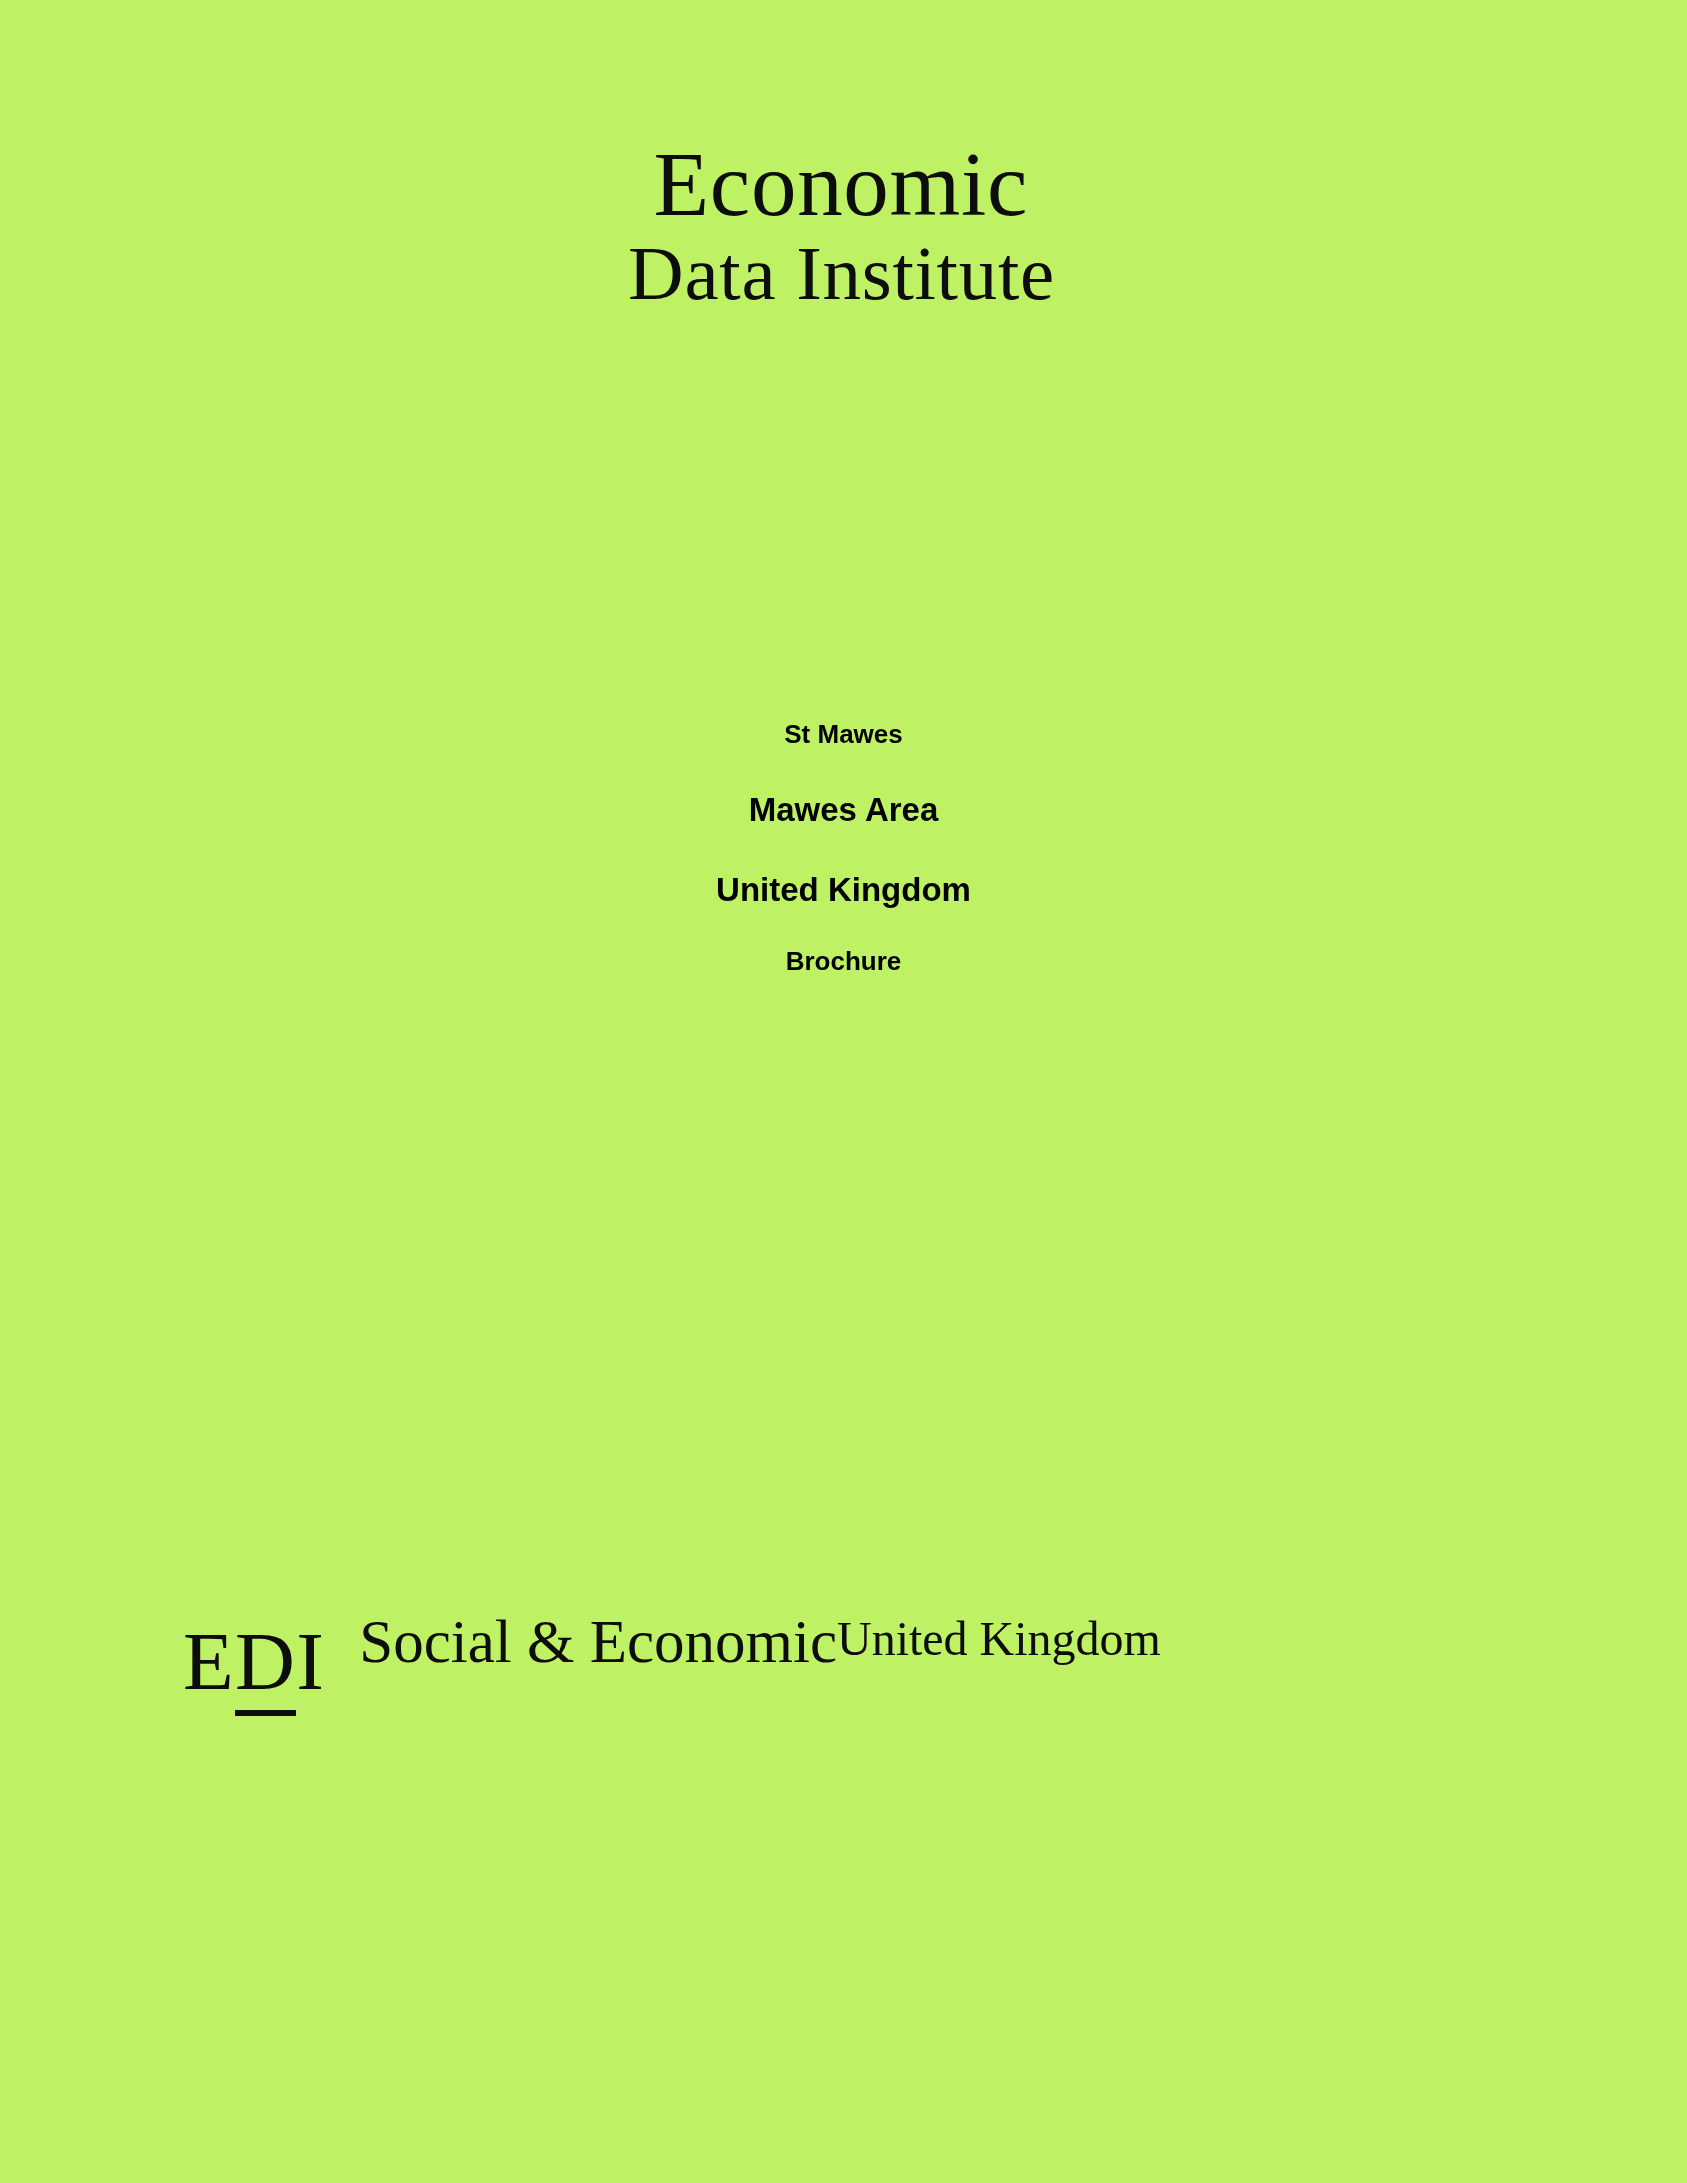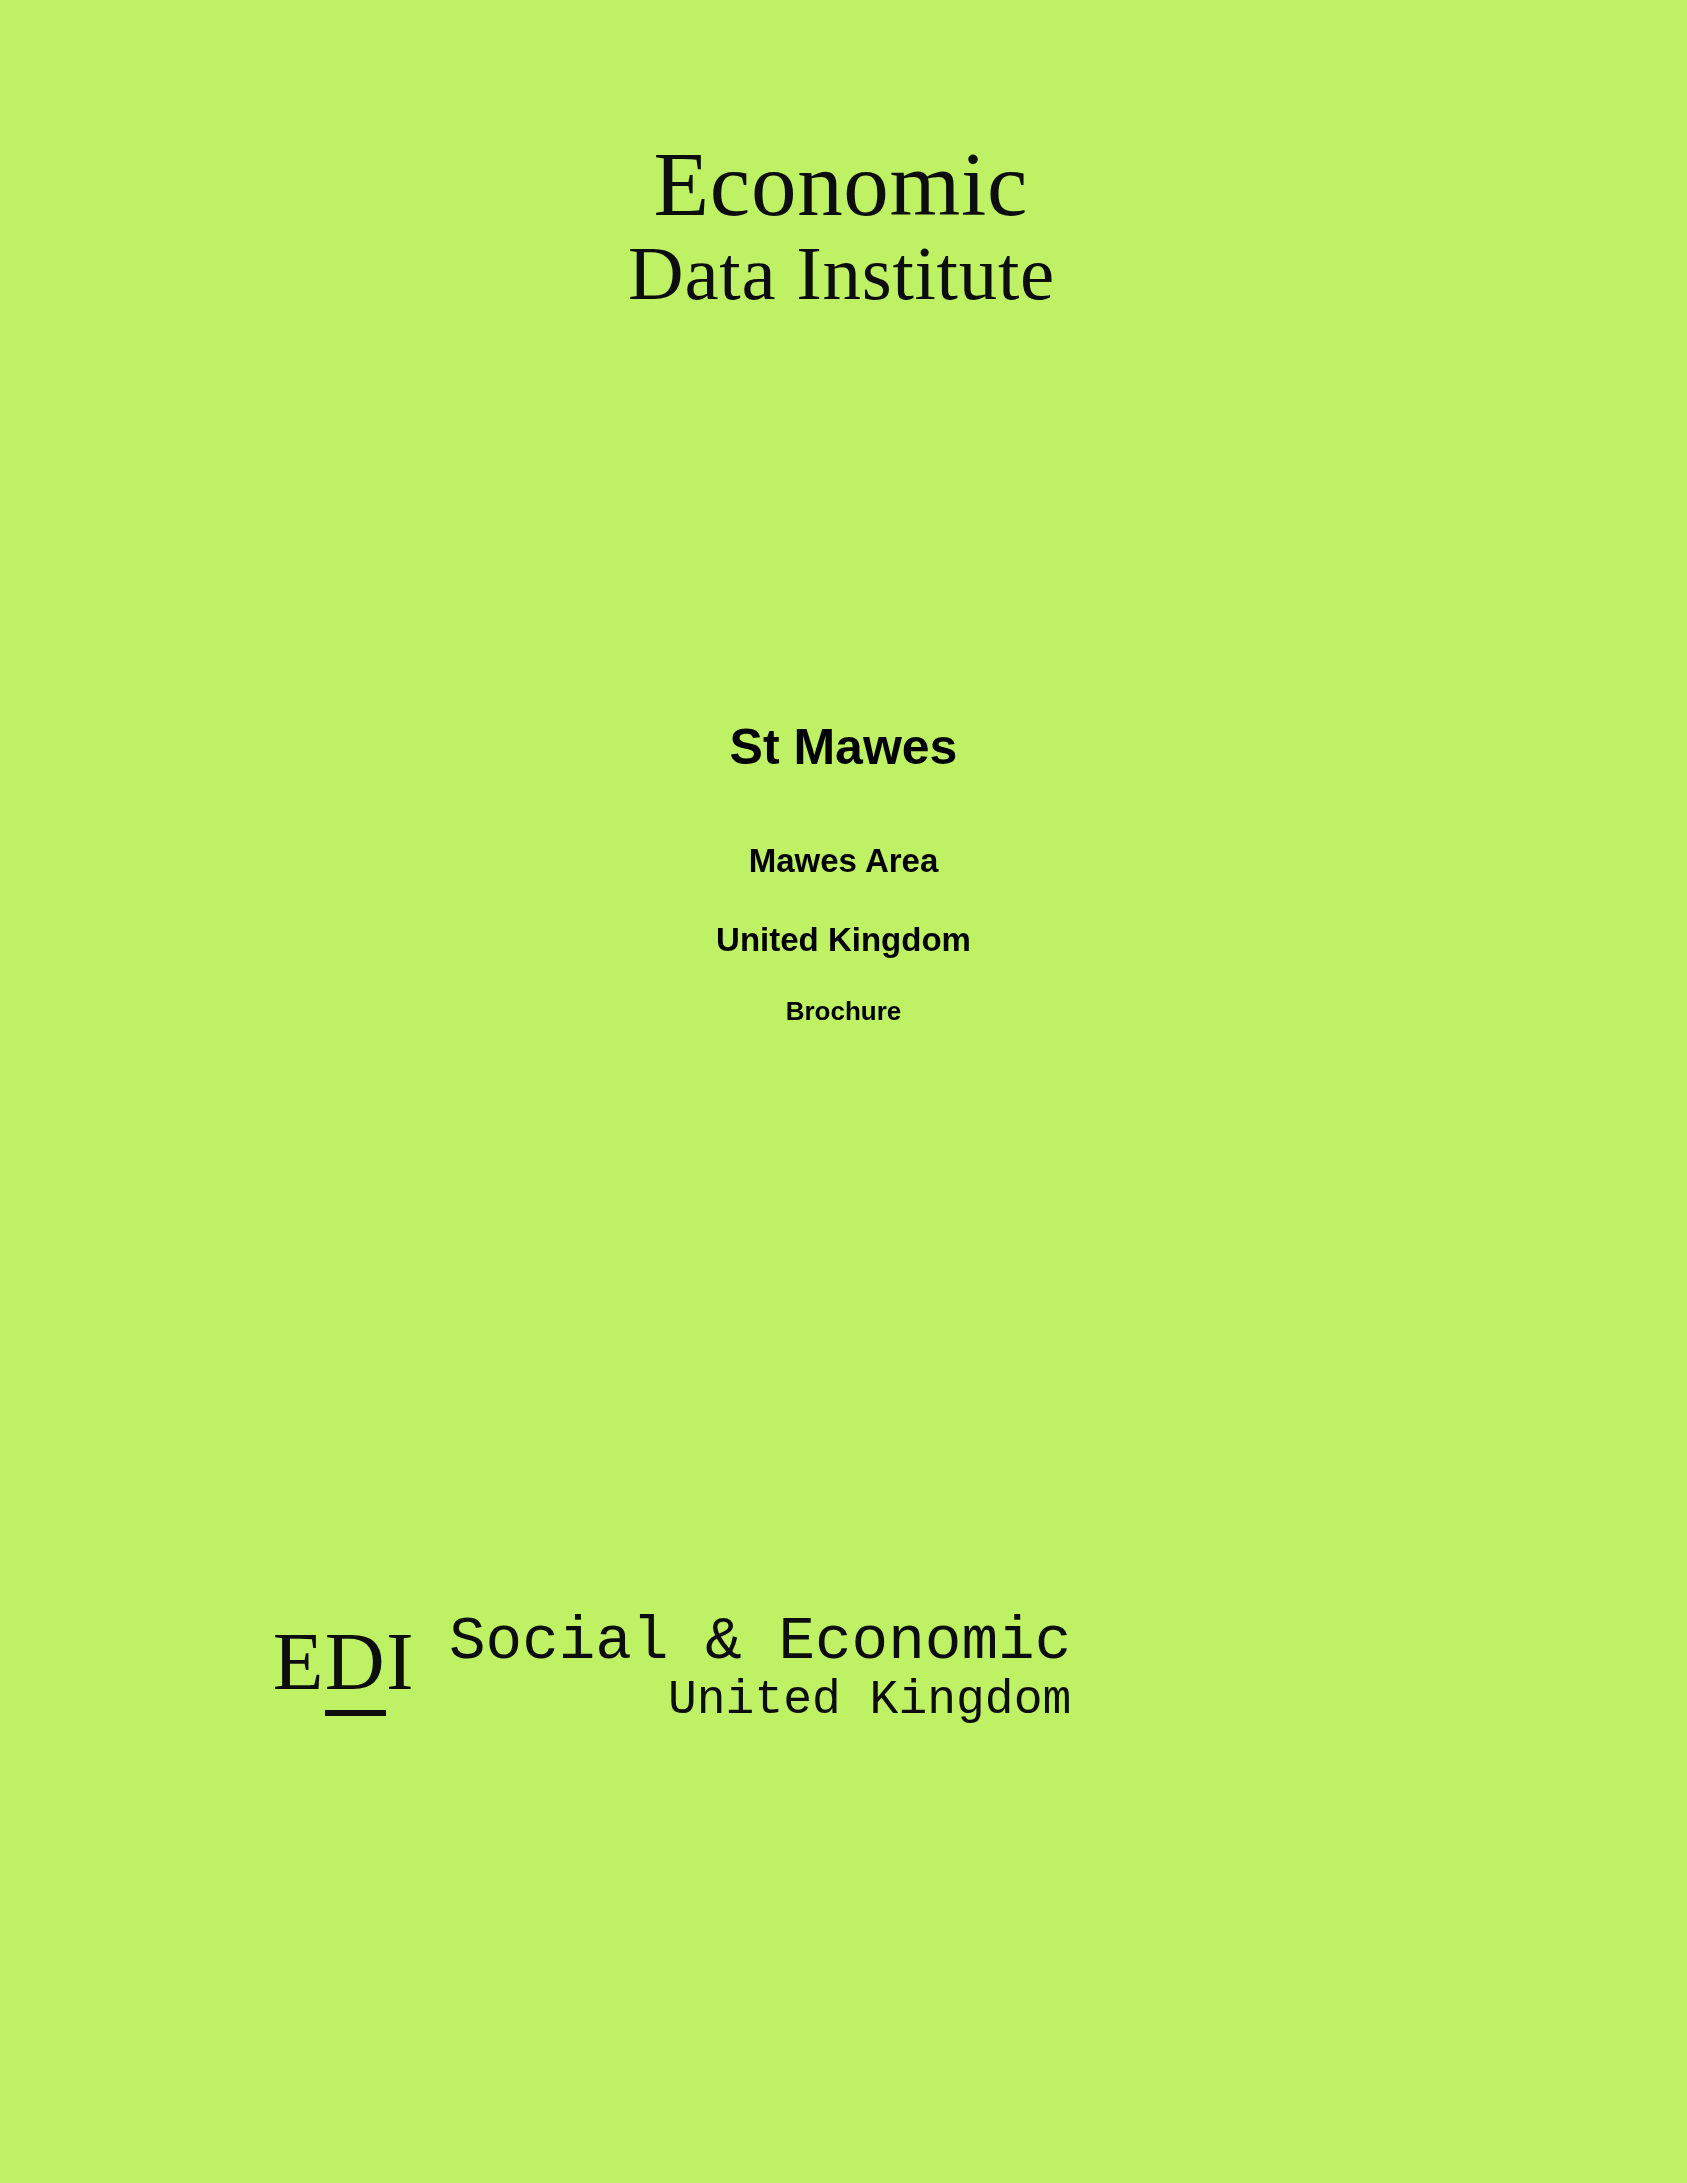--- a/index.html
+++ b/index.html
@@ -54,21 +54,21 @@
     top: 721px;
     left: 0;
     width: 1687px;
     text-align: center;
   }
   .title-block .t-line {
     font-weight: bold;
     line-height: 1.05;
     color: #000;
   }
-  .t-area     { font-size: 50px; margin-bottom: 70px; }
+  .t-area     { font-size: 26px; margin-bottom: 45px; }
   .t-type     { font-size: 33px; margin-bottom: 45px; }
   .t-country  { font-size: 33px; margin-bottom: 40px; }
   .t-subject  { font-size: 41px; margin-bottom: 38px; }
   .t-doc      { font-size: 26px; }
 
   
   .footer-logo {
     position: absolute;
     top: 1611px;
     left: 0;
@@ -86,24 +86,22 @@
     margin-right: 34px;
     position: relative;
     top: 9.3px;
   }
   .edi-mark .d-under {
     border-bottom: 6px solid #0d0d0d;
     padding-bottom: 2.6px;
   }
   .edi-words {
     display: flex;
-    flex-direction: column;
-    align-items: flex-end;
+    align-items: flex-start;
     line-height: 1.0;
-    font-family: Liberation Mono, monospace;
   }
   .edi-words .w1 {
     font-size: 61px;
     letter-spacing: 0px;
   }
   .edi-words .w2 {
     font-size: 48px;
     margin-top: 4px;
   }
 </style>

